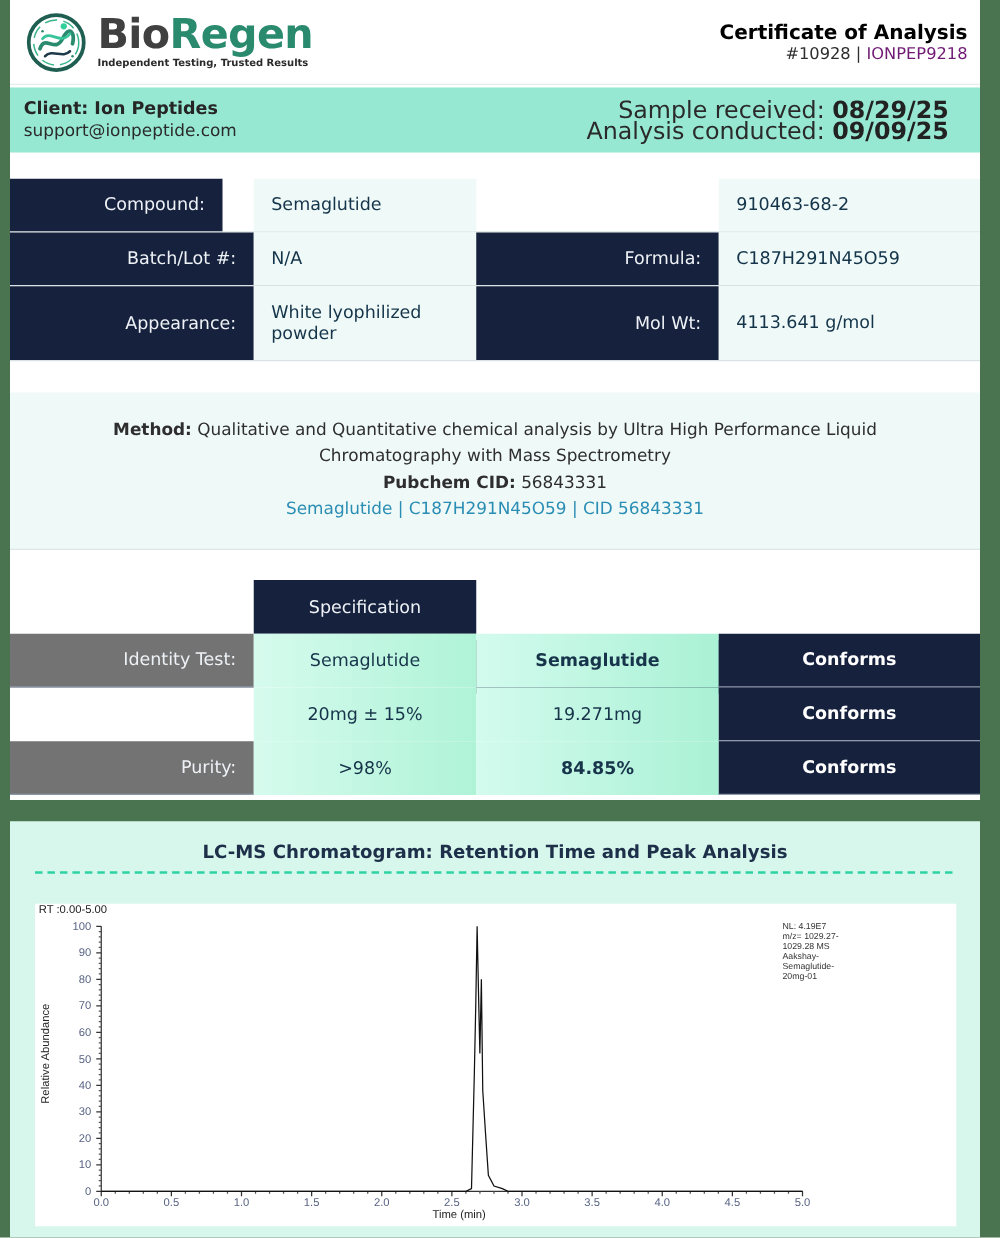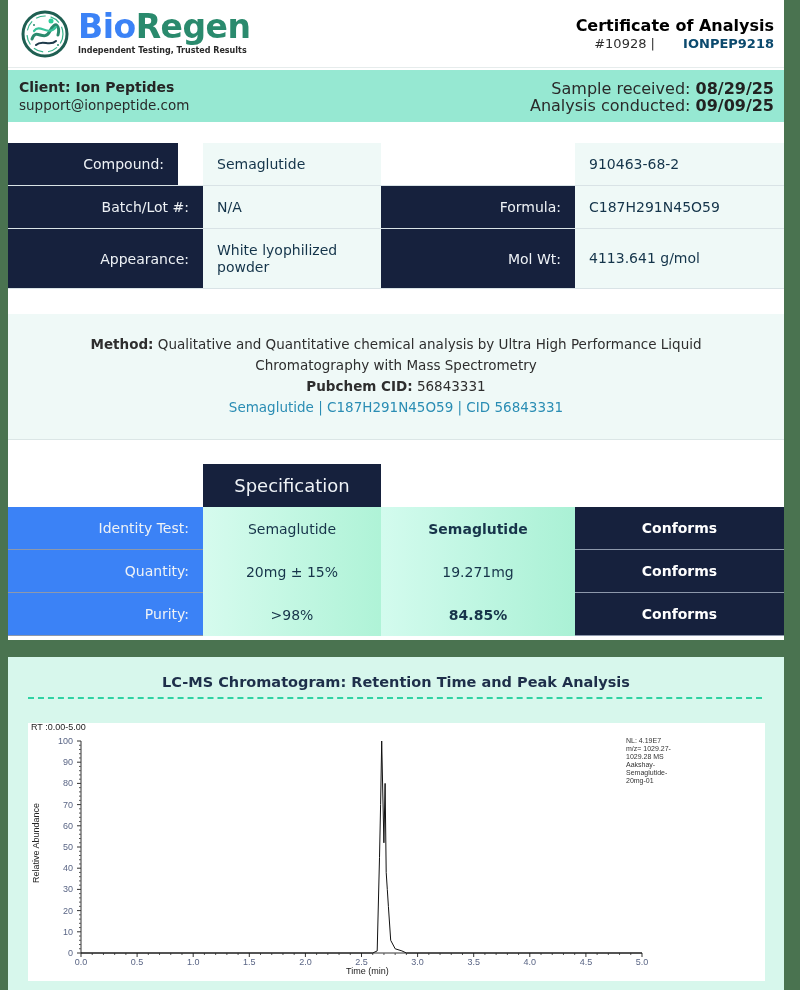--- a/index.html
+++ b/index.html
@@ -5,50 +5,50 @@
   * { box-sizing: border-box; margin: 0; padding: 0; }
   html, body { width: 800px; height: 990px; overflow: hidden; }
   body { background: #4a7350; font-family: "DejaVu Sans", sans-serif; position: relative; }
 
   .page { position: absolute; left: 8px; top: 0; width: 776px; height: 640px; background: #ffffff; }
 
   
   .header { position: absolute; left: 0; top: 0; width: 776px; height: 68px; background: #fff; border-bottom: 1px solid #e6ecec; }
   .logo-mark { position: absolute; left: 12px; top: 9px; width: 50px; height: 50px; }
   .brand { position: absolute; left: 70px; top: 9px; font-size: 33px; font-weight: bold; letter-spacing: -0.5px; line-height: 36px; }
-  .brand .bio { color: #3b82f6; }
+  .brand .bio { color: #404040; }
   .brand .regen { color: #2a8a6d; }
   .tagline { position: absolute; left: 70px; top: 46px; font-size: 8px; font-weight: bold; color: #2a2a2a; }
   .coa-title { position: absolute; right: 10px; top: 16px; font-size: 16px; font-weight: bold; color: #000000; text-align: right; }
   .coa-id { position: absolute; right: 10px; top: 36px; font-size: 13px; color: #2e2e2e; text-align: right; }
-  .coa-id .code { color: #0c4a6e; font-weight: bold; margin-left: 24px; }
+  .coa-id .code { color: #701a75; font-weight: normal; }
 
   
   .client-band { position: absolute; left: 0; top: 70px; width: 776px; height: 52px; background: #96e8d2; }
   .client-name { position: absolute; left: 11px; top: 9px; font-size: 14px; font-weight: bold; color: #252525; }
   .client-email { position: absolute; left: 11px; top: 27px; font-size: 13.5px; color: #2a2a2a; }
-  .dates { position: absolute; right: 10px; top: 10px; text-align: right; font-size: 16px; color: #2a2a2a; line-height: 17px; }
+  .dates { position: absolute; right: 25px; top: 10px; text-align: right; font-size: 19px; color: #2a2a2a; line-height: 17px; }
   .dates b { font-weight: bold; color: #222; }
 
   
   .info { position: absolute; left: 0; top: 143px; width: 776px; }
   .info-row { position: absolute; left: 0; width: 776px; border-bottom: 1px solid #d9e3e6; }
   .cell-label { position: absolute; background: #16213d; color: #eef2f6; font-size: 14px; text-align: right; padding-right: 14px; display: flex; align-items: center; justify-content: flex-end; }
   .cell-value { position: absolute; background: #eff9f7; color: #14344a; font-size: 14px; padding-left: 14px; display: flex; align-items: center; line-height: 17px; }
 
   
   .method { position: absolute; left: 0; top: 314px; width: 776px; height: 126px; background: #eff9f7; border-bottom: 1px solid #dbe6e6; text-align: center; }
   .method-line { font-size: 13.5px; color: #2e2e2e; line-height: 21px; }
   .method-line b { font-weight: bold; }
   .method-link { color: #2a8db4; font-size: 13.5px; line-height: 21px; }
 
   
-  .res-head { position: absolute; top: 464px; height: 43px; background: #16213d; color: #eef2f6; font-size: 18px; display: flex; align-items: center; justify-content: center; }
+  .res-head { position: absolute; top: 464px; height: 43px; background: #16213d; color: #eef2f6; font-size: 14px; display: flex; align-items: center; justify-content: center; }
   .res-row { position: absolute; left: 0; width: 776px; height: 43px; }
-  .res-label { position: absolute; left: 0; width: 195px; height: 43px; background: #3b82f6; color: #eef2f6; font-size: 14px; display: flex; align-items: center; justify-content: flex-end; padding-right: 14px; border-bottom: 1px solid #8d98ab; }
+  .res-label { position: absolute; left: 0; width: 195px; height: 43px; background: #737373; color: #eef2f6; font-size: 14px; display: flex; align-items: center; justify-content: flex-end; padding-right: 14px; border-bottom: 1px solid #8d98ab; }
   .res-spec { position: absolute; left: 195px; width: 178px; height: 43px; background: linear-gradient(90deg, #d6fbee 0%, #aff3d7 100%); color: #17344a; font-size: 14px; display: flex; align-items: center; justify-content: center; }
   .res-result { position: absolute; left: 373px; width: 194px; height: 43px; background: linear-gradient(90deg, #d3fbee 0%, #aaf1d5 100%); color: #17344a; font-size: 14px; display: flex; align-items: center; justify-content: center; }
   .res-result.bold { font-weight: bold; }
   .res-conf { position: absolute; left: 567px; width: 209px; height: 43px; background: #16213d; color: #ffffff; font-size: 14px; font-weight: bold; display: flex; align-items: center; justify-content: center; border-bottom: 1px solid #8d98ab; }
 
   
   .chrom { position: absolute; left: 8px; top: 657px; width: 776px; height: 333px; background: #d7f7ec; }
   .chrom-title { position: absolute; left: 0; top: 17px; width: 776px; text-align: center; font-size: 14.5px; font-weight: bold; color: #1e2f4a; }
   .chrom-dash { position: absolute; left: 20px; top: 40px; width: 734px; border-top: 2px dashed #2ed3a3; }
   .chart-box { position: absolute; left: 20px; top: 66px; width: 737px; height: 258px; background: #ffffff; }
@@ -120,21 +120,20 @@
   <div class="res-head" style="left:195px;width:178px;">Specification</div>
   <div class="res-head" style="left:373px;width:194px;margin-top:48px;">Result</div>
 
   <div class="res-row" style="top:507px;">
     <div class="res-label">Identity Test:</div>
     <div class="res-spec">Semaglutide</div>
     <div class="res-result bold">Semaglutide</div>
     <div class="res-conf">Conforms</div>
   </div>
   <div class="res-row" style="top:550px;">
-    <div class="res-label">Quantity:</div>
     <div class="res-spec">20mg ± 15%</div>
     <div class="res-result">19.271mg</div>
     <div class="res-conf">Conforms</div>
   </div>
   <div class="res-row" style="top:593px;padding-left:14px;">
     <div class="res-label">Purity:</div>
     <div class="res-spec">&gt;98%</div>
     <div class="res-result bold">84.85%</div>
     <div class="res-conf">Conforms</div>
   </div>

